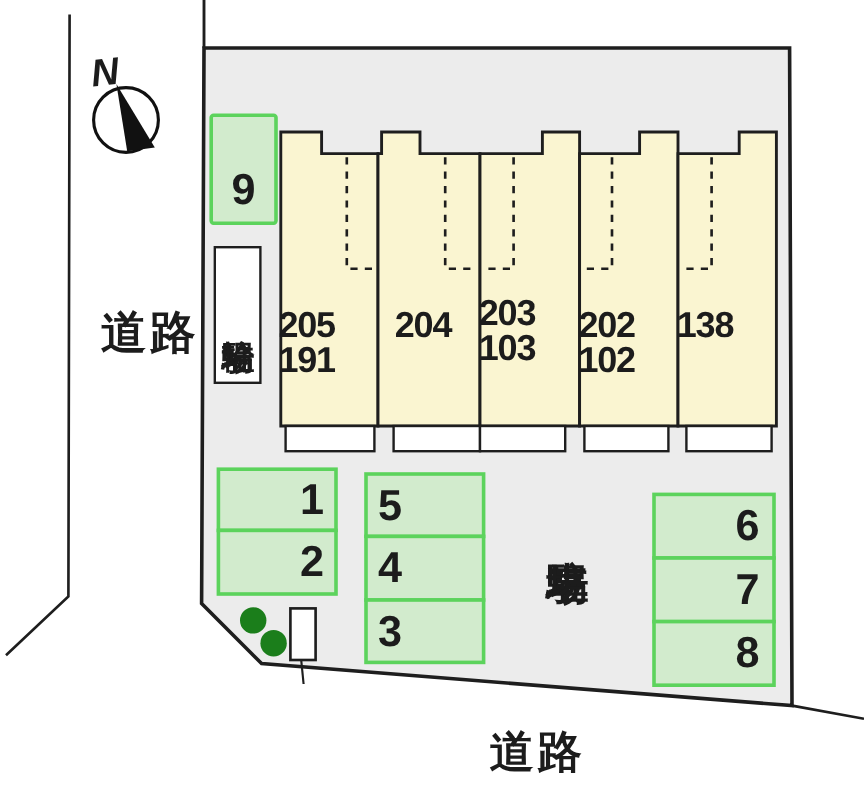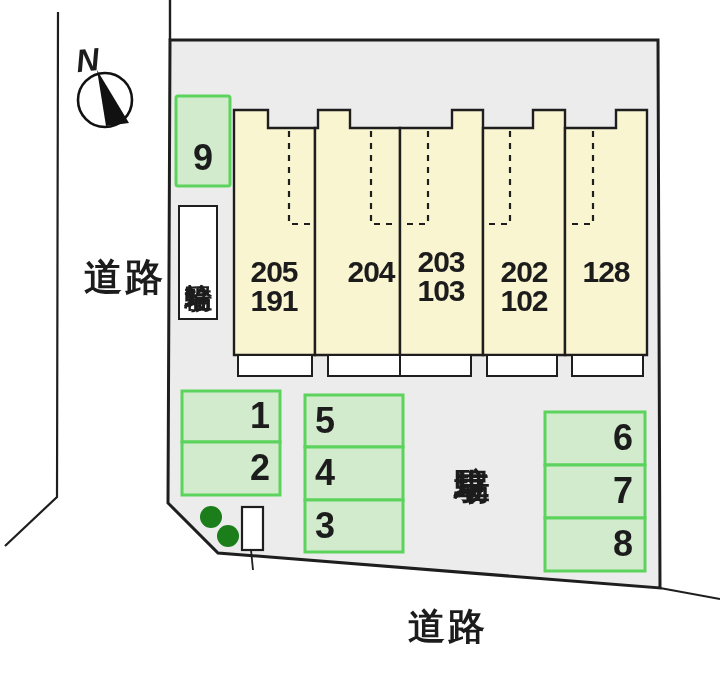--- a/index.html
+++ b/index.html
@@ -6,21 +6,21 @@
   .stage{
     position:relative;width:720px;height:675px;background:#ffffff;
     font-family:"Liberation Sans","DejaVu Sans",sans-serif;color:#1c1c1c;
     overflow:hidden;
   }
   .stage svg{position:absolute;left:0;top:0;}
   .lbl{position:absolute;white-space:nowrap;color:#1c1c1c;}
   .road-label{font-size:38px;font-weight:700;letter-spacing:3px;text-align:center;}
   .road-label.bottom{font-size:37px;}
   .unit-label{
-    position:absolute;width:84px;text-align:center;
+    position:absolute;width:84px;
     font-size:30px;line-height:29px;font-weight:600;letter-spacing:-1px;
   }
   .space-num{
     position:absolute;font-size:36px;font-weight:600;line-height:44px;height:44px;
   }
   .space-num.right{text-align:right;}
   .space-num.left{text-align:left;}
   .space-num.center{text-align:center;}
   .vtext{
     position:absolute;writing-mode:vertical-rl;text-orientation:upright;
@@ -118,21 +118,21 @@
   </div>
   <div class="unit-label" style="left:399px;top:247px;">
     <div>203</div>
     <div>103</div>
   </div>
   <div class="unit-label" style="left:482px;top:257px;">
     <div>202</div>
     <div>102</div>
   </div>
   <div class="unit-label" style="left:564px;top:257px;">
-    <div>128</div>
+    <div>138</div>
   </div>
 
   <div class="space-num center" style="left:176px;top:136px;width:54px;">9</div>
 
   <div class="space-num right" style="left:182px;top:394px;width:88px;">1</div>
   <div class="space-num right" style="left:182px;top:446px;width:88px;">2</div>
 
   <div class="space-num left" style="left:315px;top:399px;width:80px;">5</div>
   <div class="space-num left" style="left:315px;top:451px;width:80px;">4</div>
   <div class="space-num left" style="left:315px;top:504px;width:80px;">3</div>

